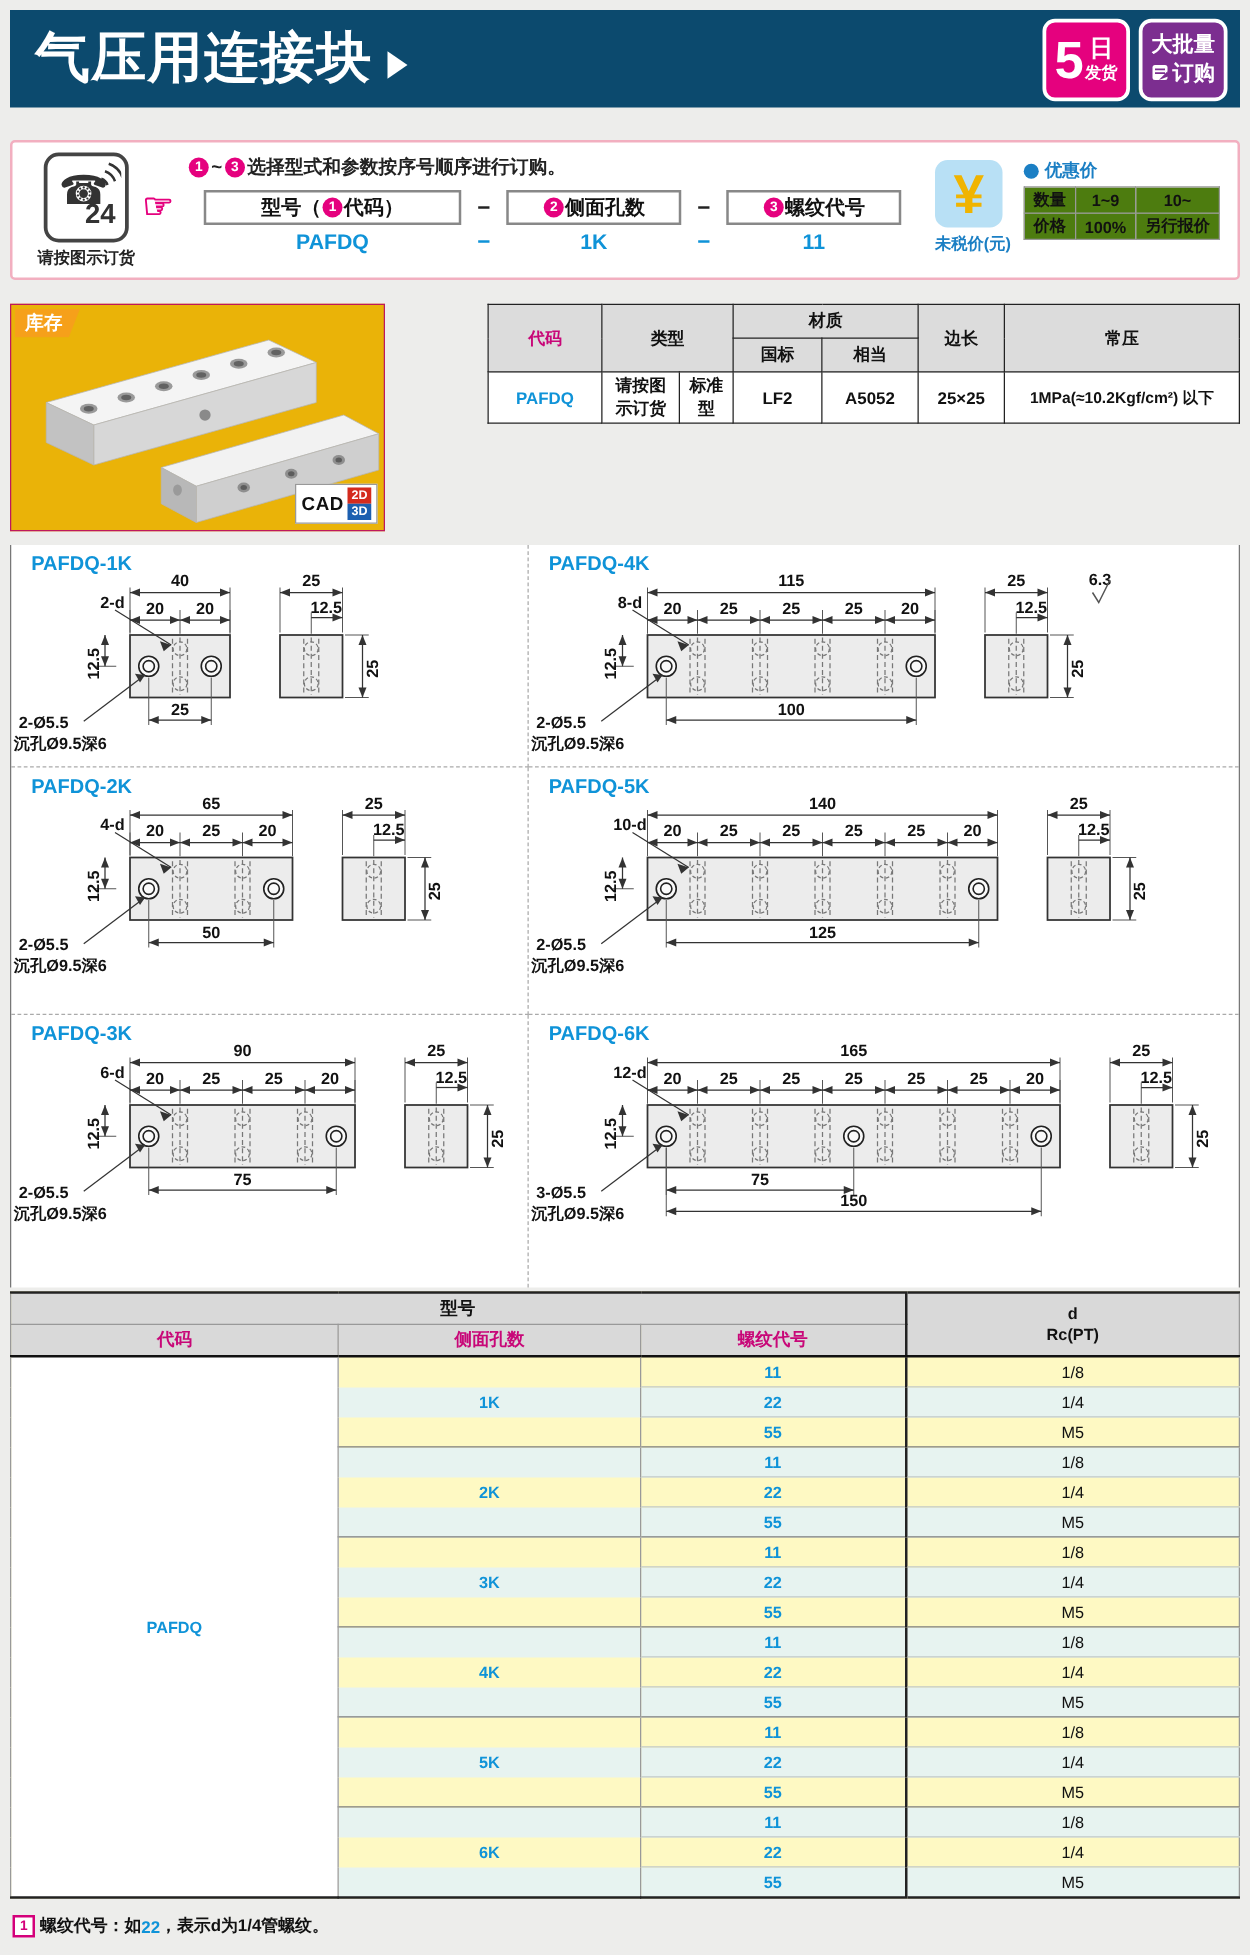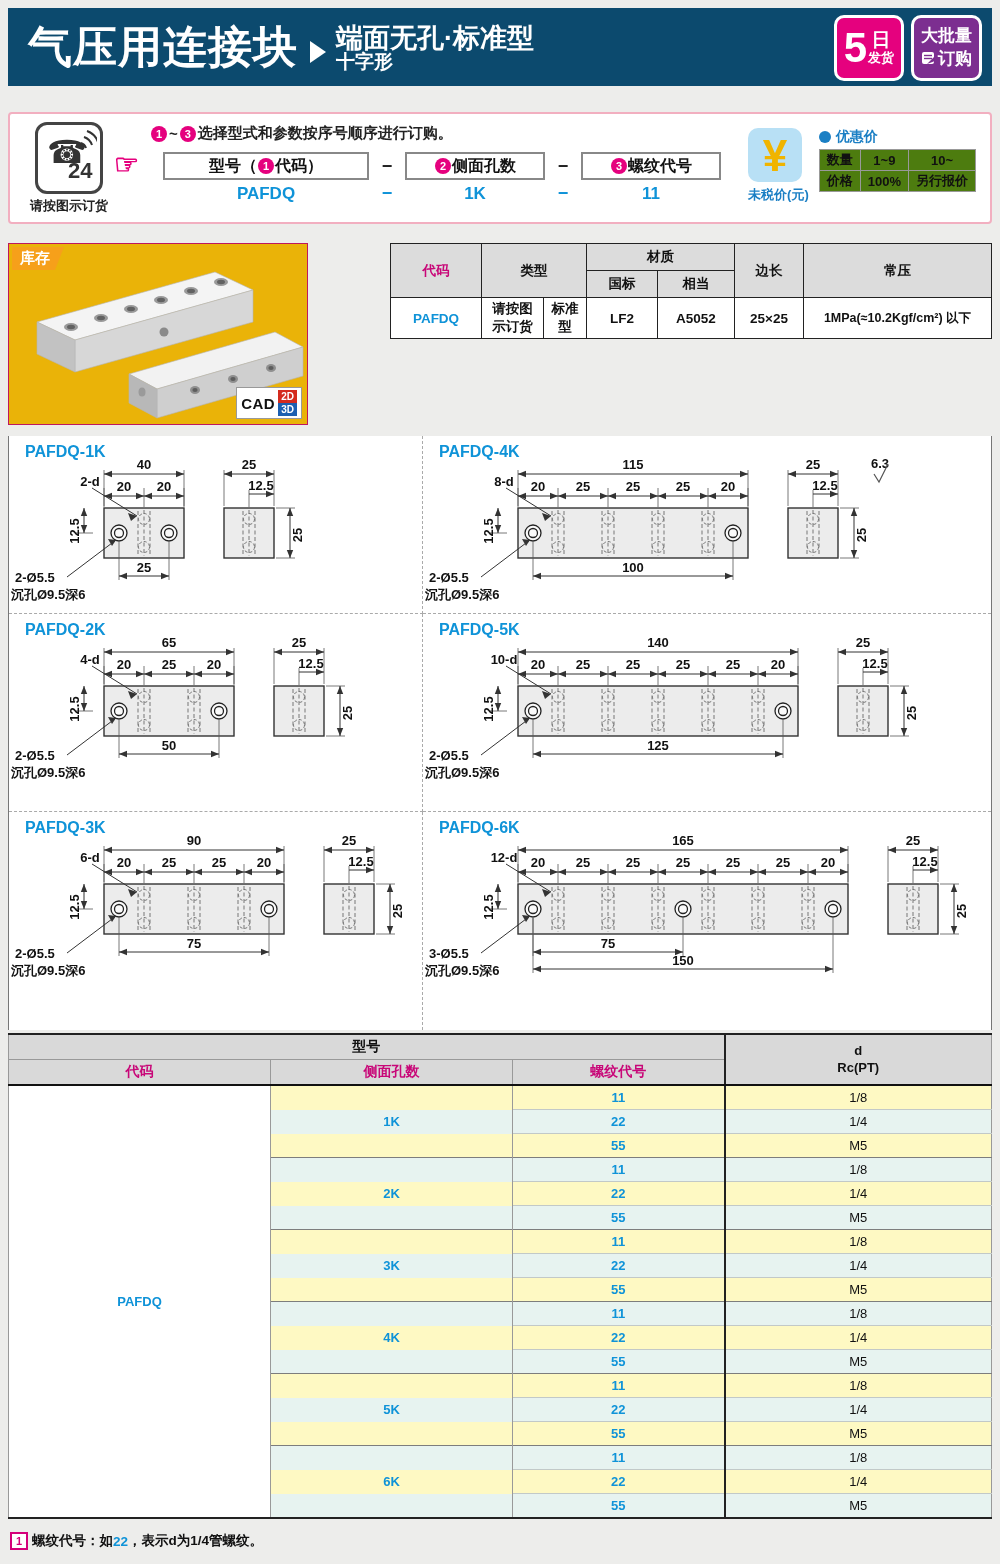--- a/index.html
+++ b/index.html
@@ -119,24 +119,20 @@
           display:inline-flex;align-items:center;justify-content:center;margin-right:4px;background:#fff;}
 </style>
 </head>
 <body>
 
 <div class="page">
 
   <header class="banner">
     <span class="title">气压用连接块</span>
     <span class="tri"></span>
-    <div class="subt">
-      <div class="s1">端面无孔·标准型</div>
-      <div class="s2">十字形</div>
-    </div>
     <div class="badges">
       <div class="badge ship">
         <span class="b5">5</span>
         <span class="bcol">
           <span class="bu">日</span>
           <span class="bs">发货</span>
         </span>
       </div>
       <div class="badge bulk">
         <div class="l1">大批量</div>

